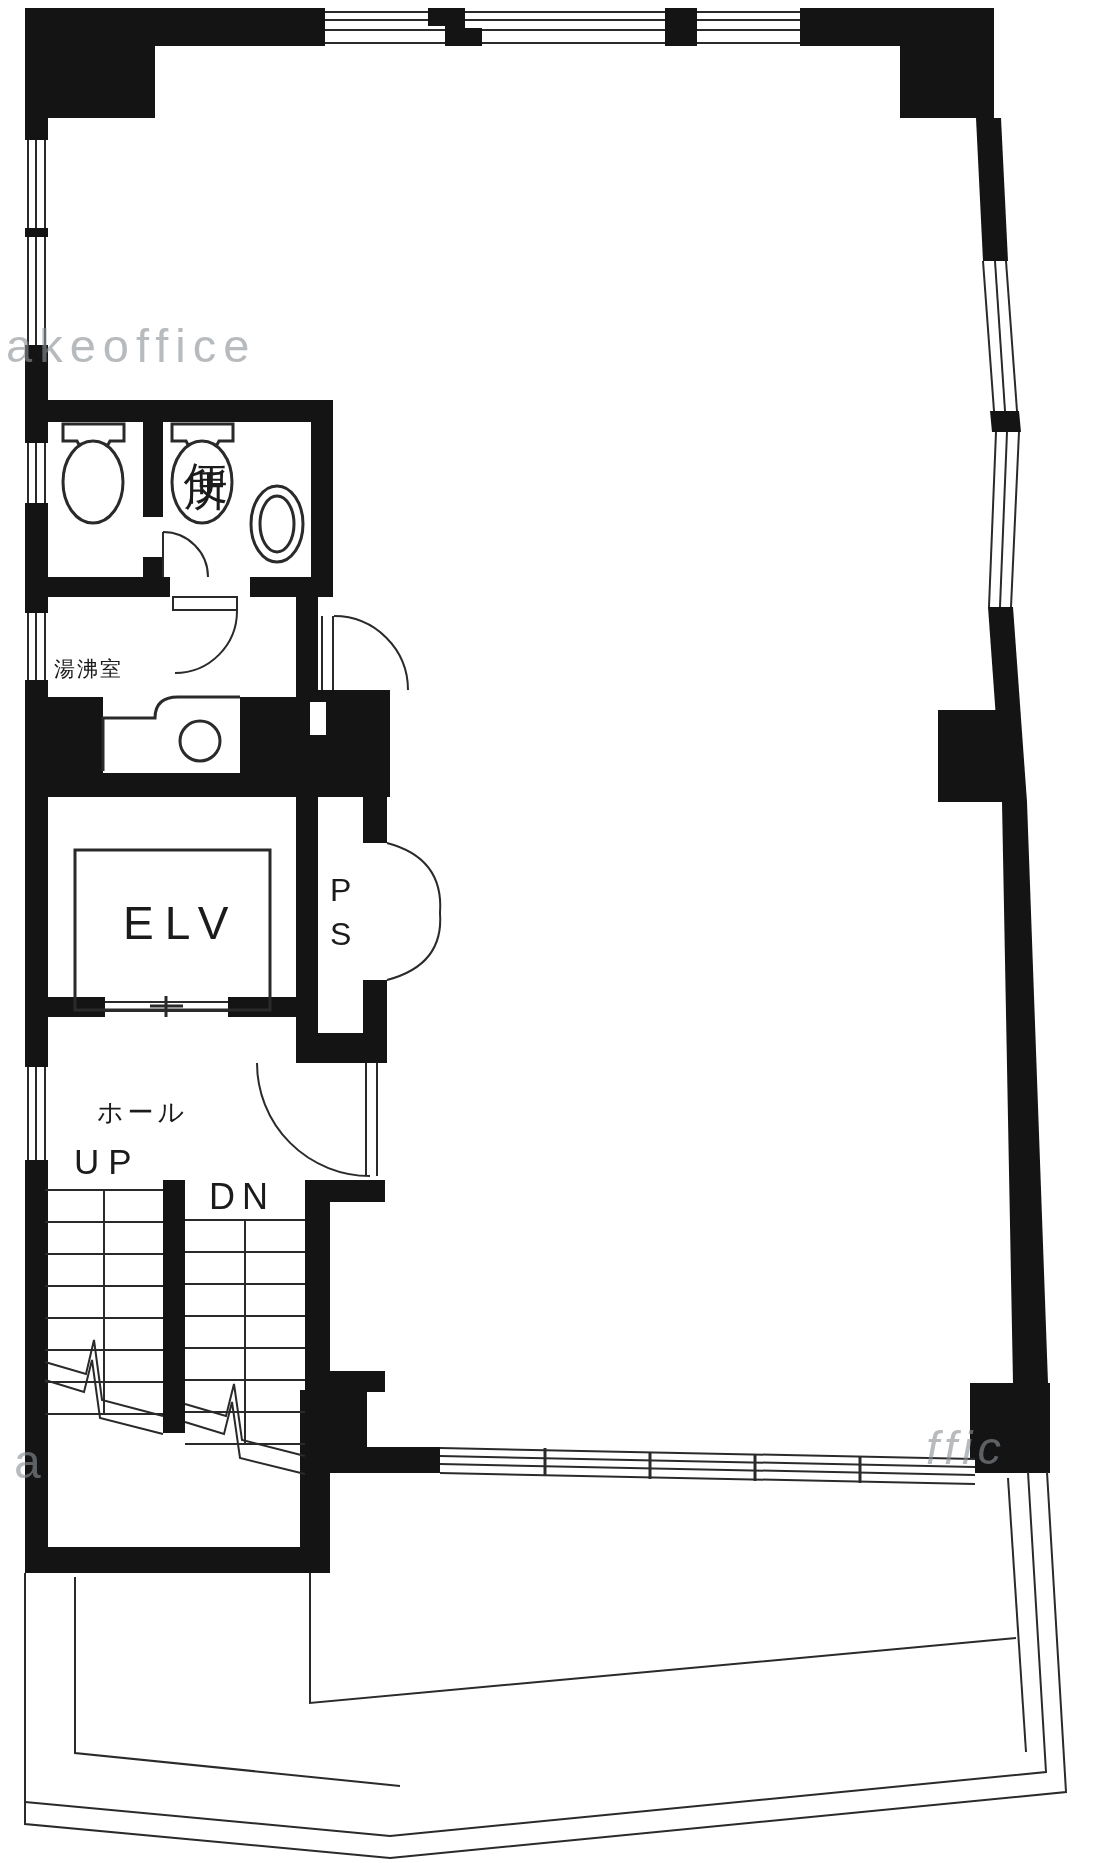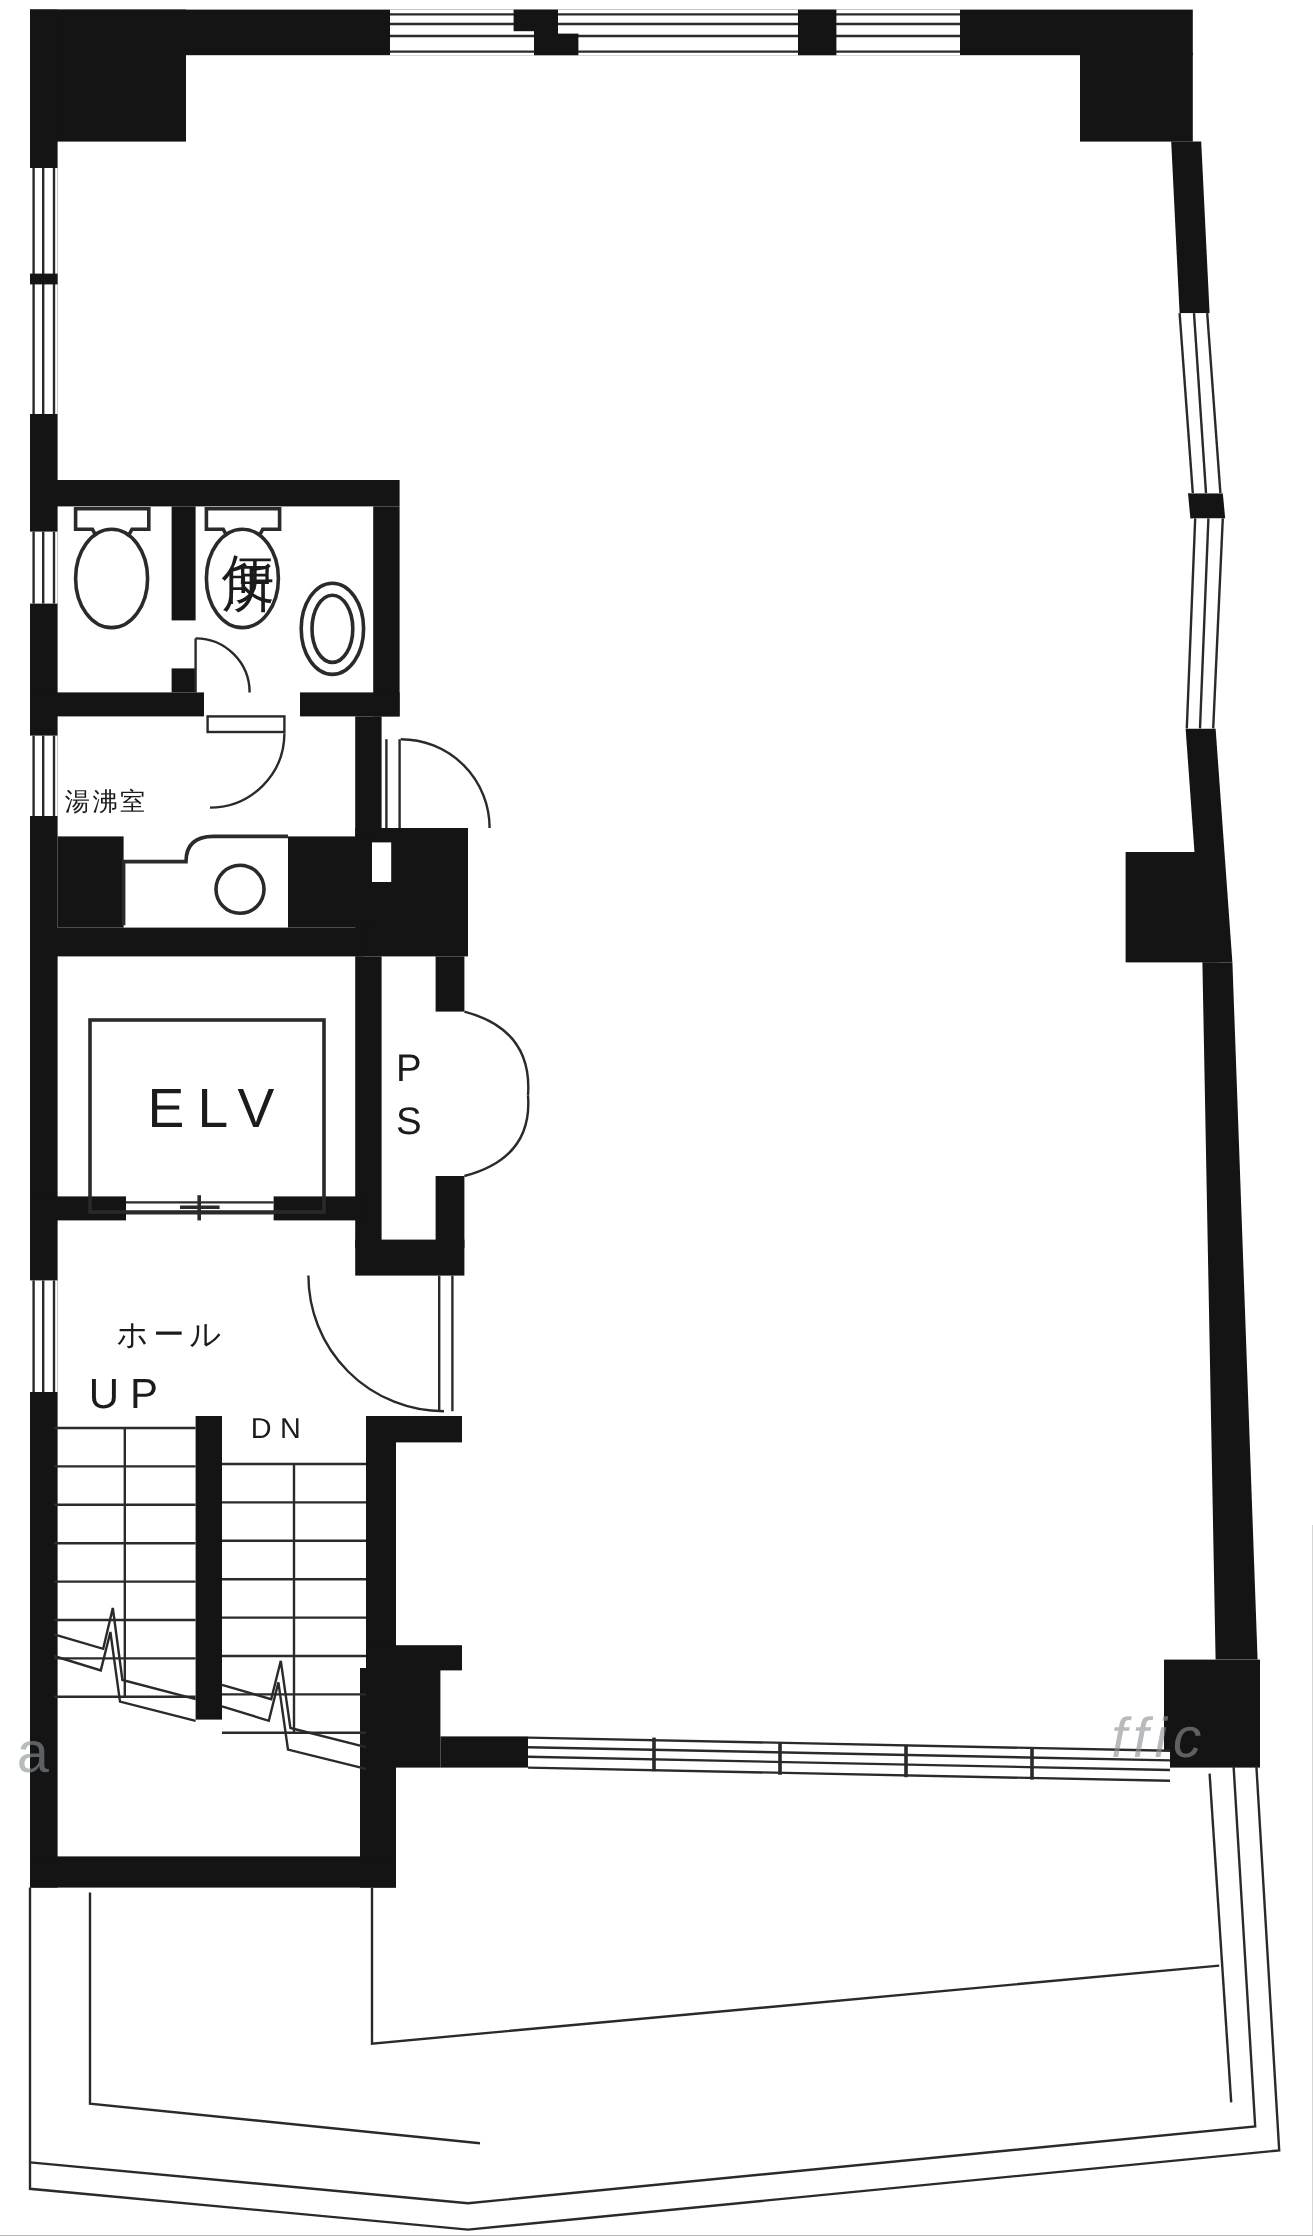--- a/index.html
+++ b/index.html
@@ -28,21 +28,21 @@
   .watermark{
     position:absolute;z-index:4;color:var(--wm);
     font-family:"Liberation Sans", sans-serif;font-weight:500;pointer-events:none;
   }
   #label-toilet{left:183px;top:428px;font-size:44px;letter-spacing:4px;}
   #label-kitchenette{left:54px;top:658px;font-size:21px;letter-spacing:2px;}
   #label-elv{left:123px;top:899px;font-size:46px;letter-spacing:11px;}
   #label-ps{left:323px;top:872px;font-size:32px;letter-spacing:8px;}
   #label-hall{left:97px;top:1099px;font-size:26px;letter-spacing:4px;}
   #label-up{left:74px;top:1144px;font-size:35px;letter-spacing:9px;}
-  #label-dn{left:209px;top:1178px;font-size:24px;letter-spacing:7px;}
+  #label-dn{left:209px;top:1178px;font-size:36px;letter-spacing:7px;}
   #wm-top-left{left:6px;top:318px;font-size:47px;letter-spacing:7px;}
   #wm-bottom-right{left:926px;top:1420px;font-size:47px;letter-spacing:5px;font-style:italic;}
   #wm-bottom-left{left:14px;top:1434px;font-size:48px;}
 </style>
 </head>
 <body>
 
 <div id="plan">
 
   <svg width="1094" height="1863" viewBox="0 0 1094 1863">
@@ -271,16 +271,17 @@
   </svg>
 
   <div class="label vertical" id="label-toilet">便所</div>
   <div class="label" id="label-kitchenette">湯沸室</div>
   <div class="label" id="label-elv">ELV</div>
   <div class="label vertical" id="label-ps">PS</div>
   <div class="label" id="label-hall">ホール</div>
   <div class="label" id="label-up">UP</div>
   <div class="label" id="label-dn">DN</div>
 
+  <div class="watermark" id="wm-top-left">akeoffice</div>
   <div class="watermark" id="wm-bottom-right">ffic</div>
   <div class="watermark" id="wm-bottom-left">a</div>
 
 </div>
 
 </body></html>

